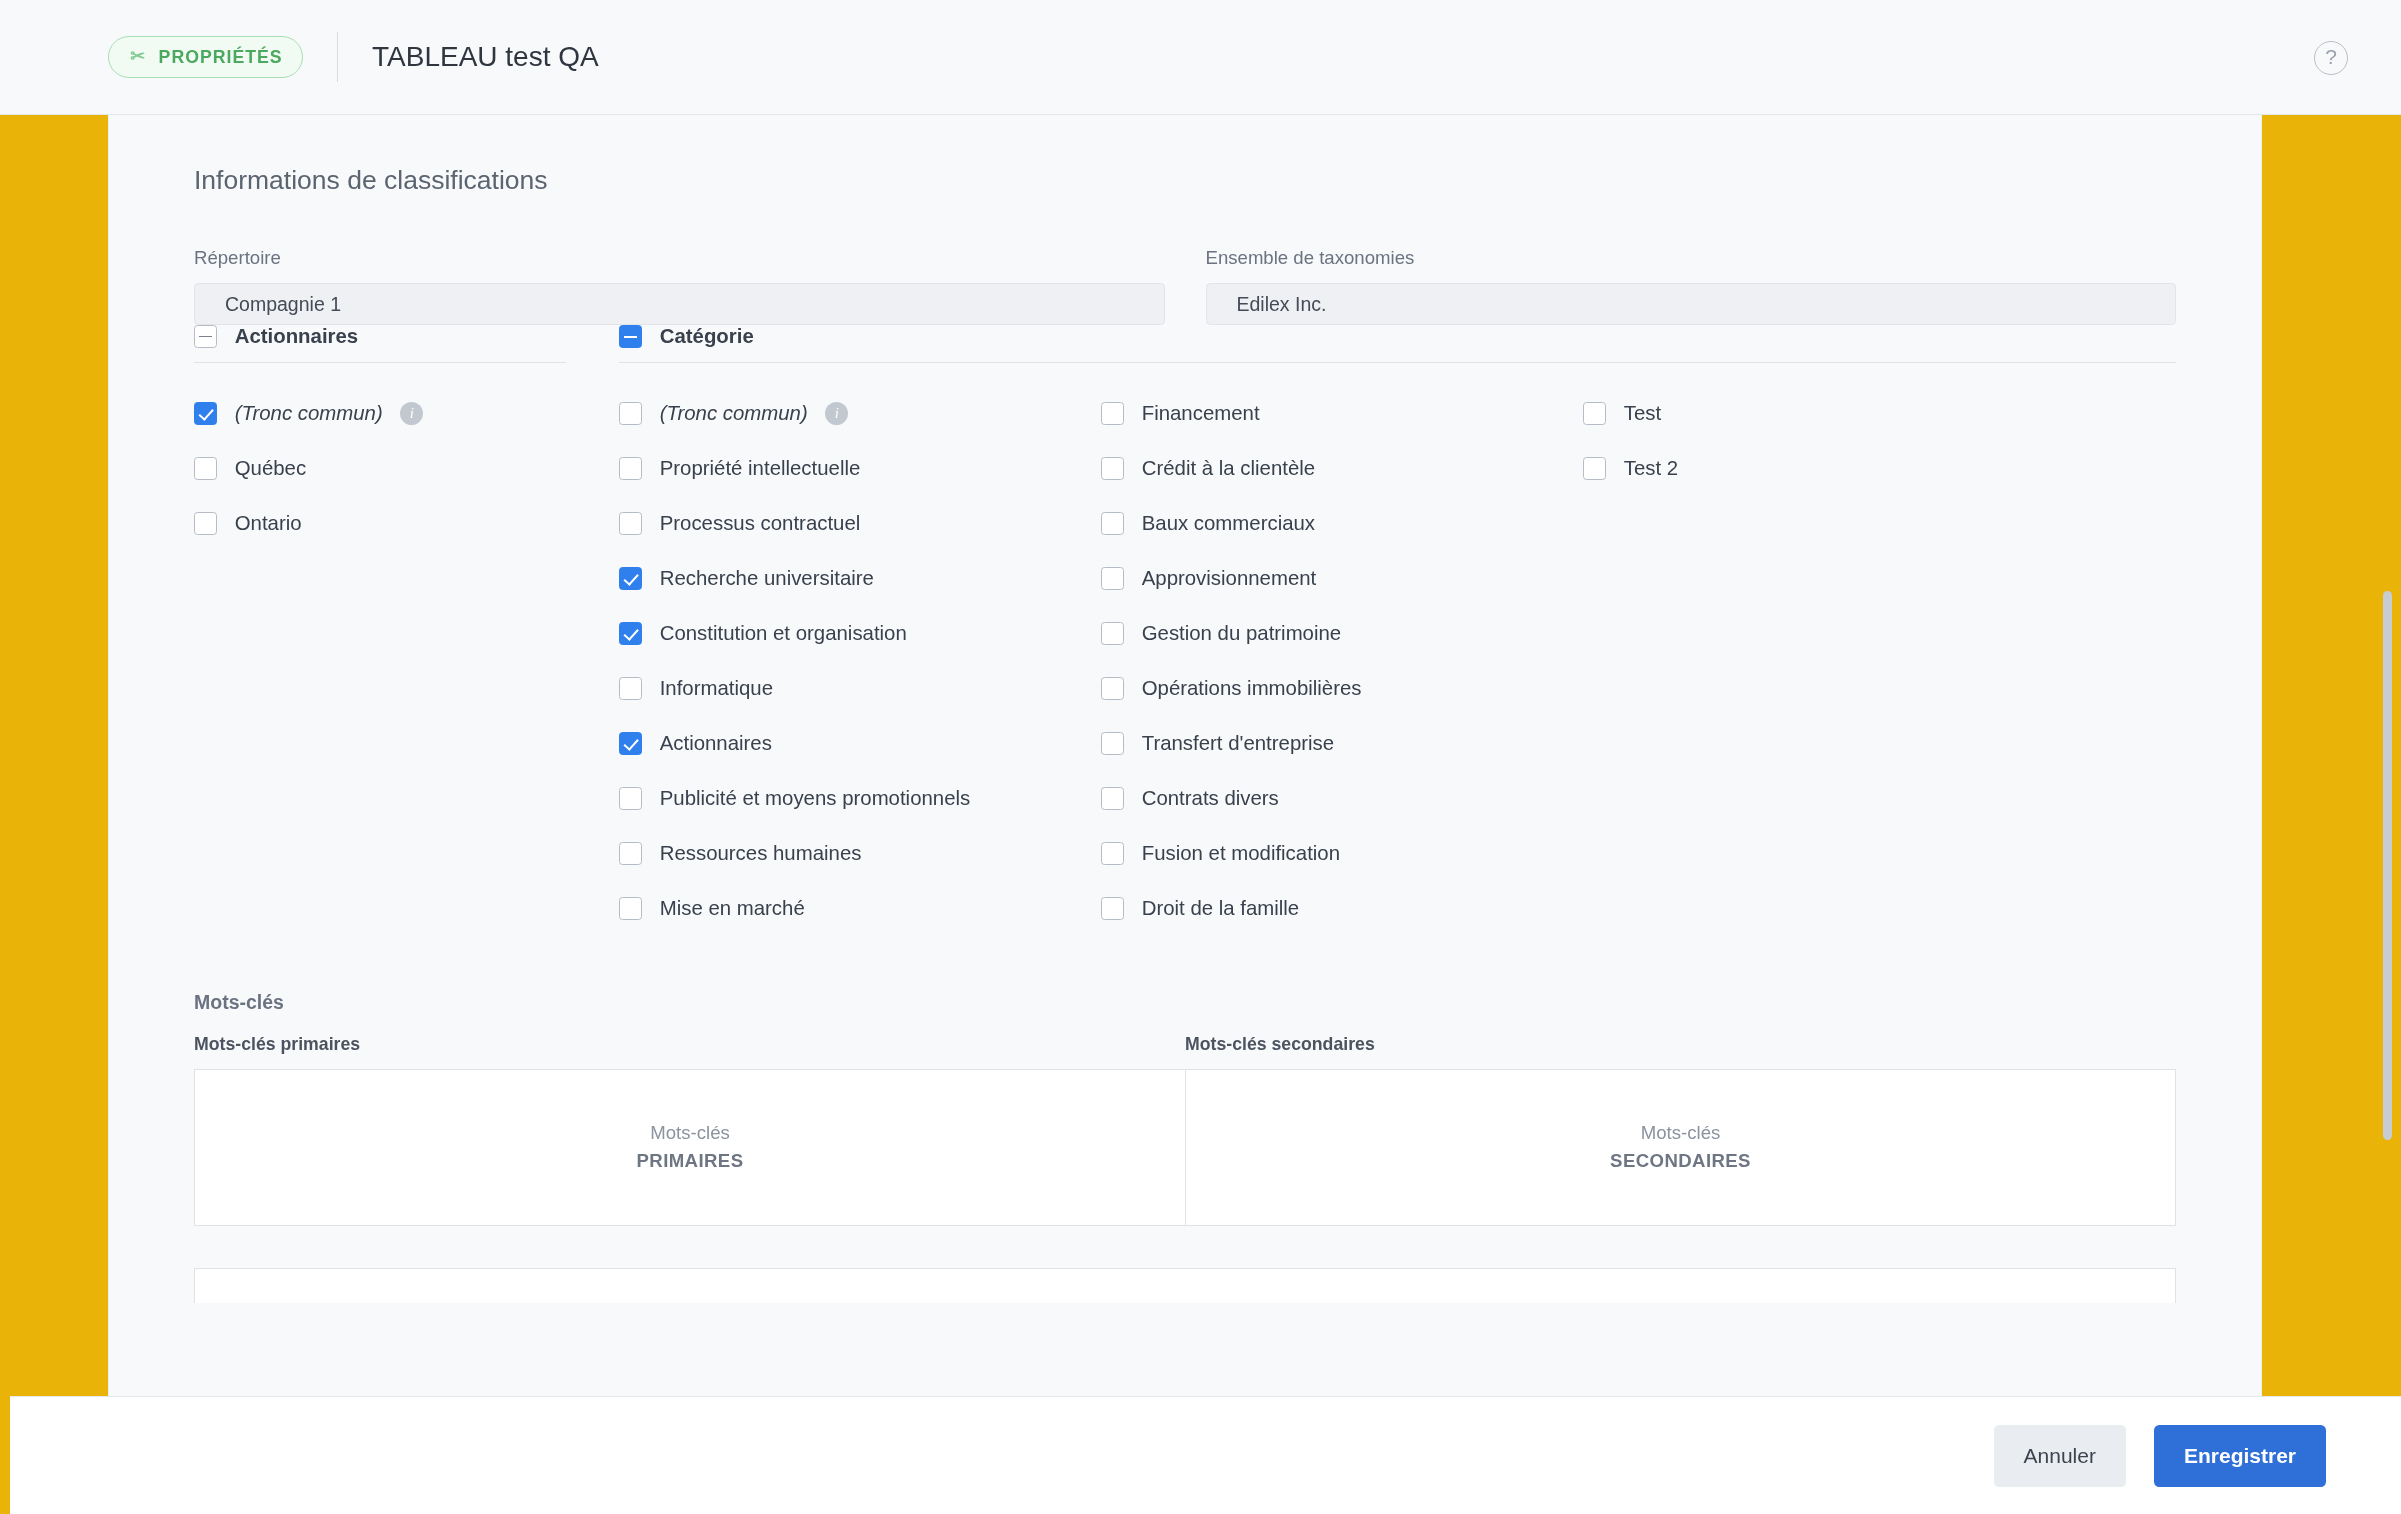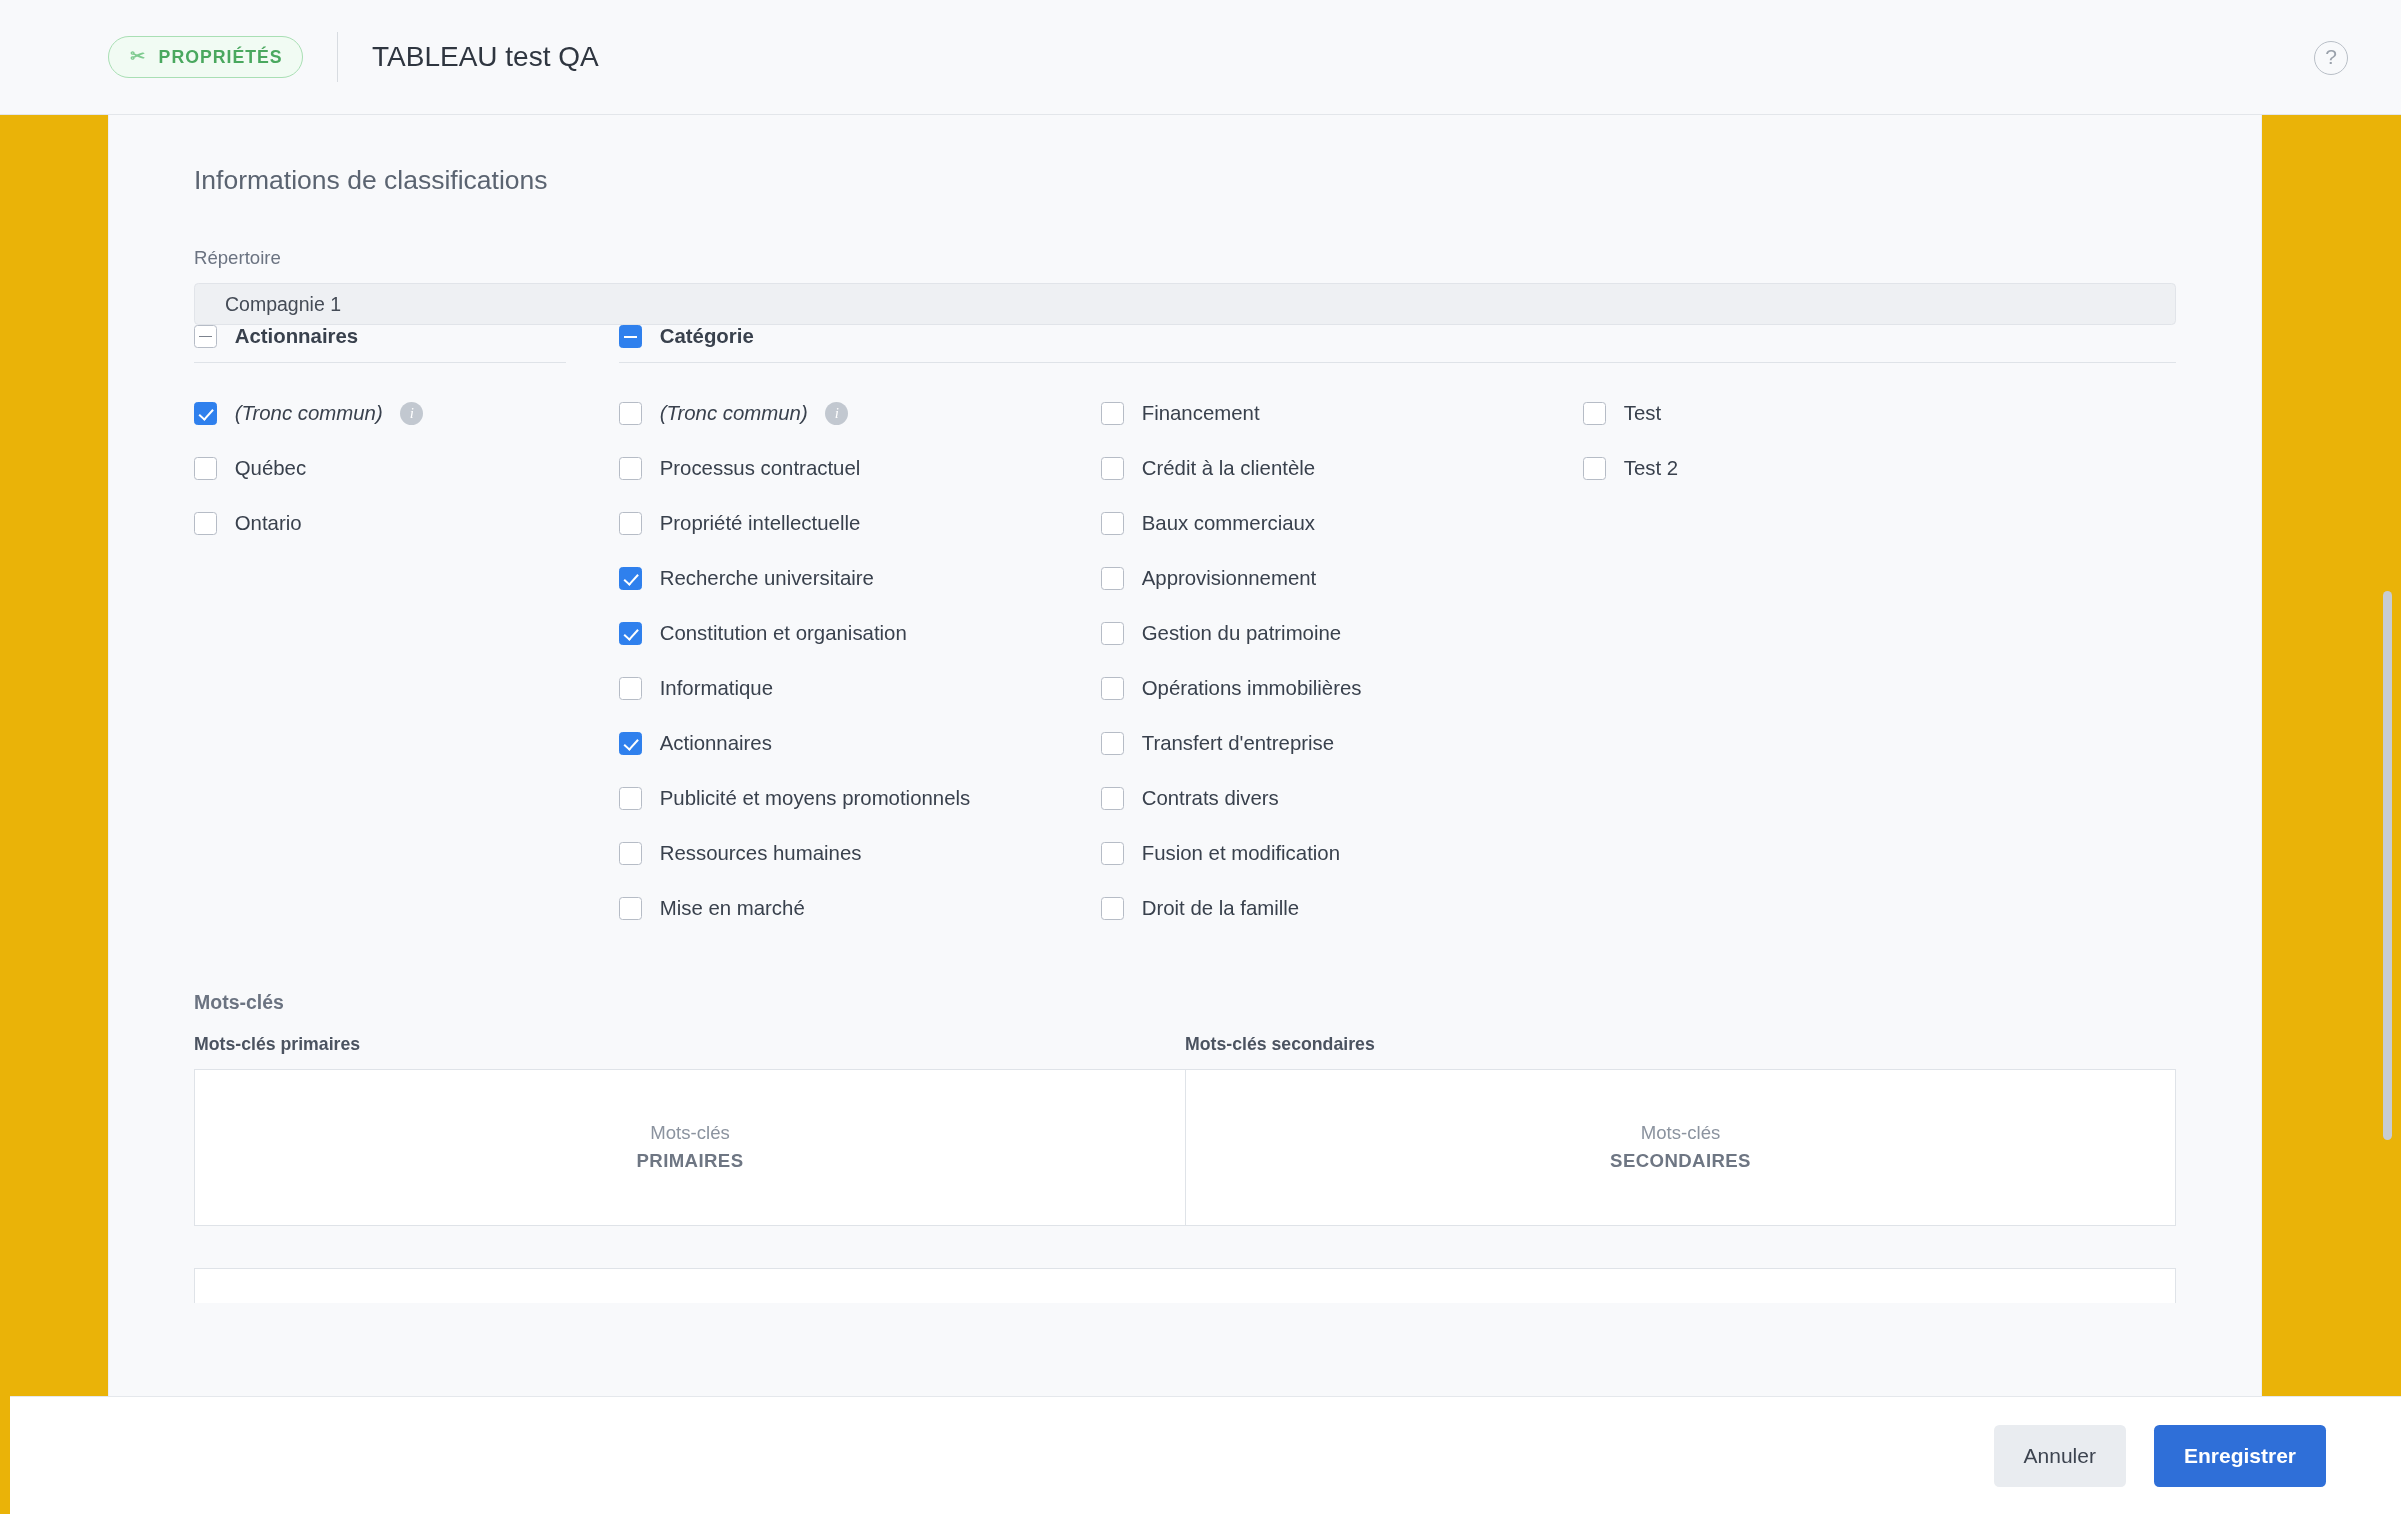--- a/index.html
+++ b/index.html
@@ -332,20 +332,24 @@
 
   <div class="content-card">
     <div class="inner">
 
       <h2 class="section-title">Informations de classifications</h2>
 
       <div class="field-row">
         <div class="field">
           <div class="field-label">Répertoire</div>
           <div class="field-input">Compagnie 1</div>
+        </div>
+        <div class="field">
+          <div class="field-label">Ensemble de taxonomies</div>
+          <div class="field-input">Edilex Inc.</div>
         </div>
       </div>
 
       <div class="cols">
 
         <div class="col-jur">
           <div class="group-head">
             <span class="cb minus"></span>
             <span class="title">Actionnaires</span>
           </div>
@@ -373,25 +377,25 @@
           </div>
           <div class="cat-grid">
             <div class="cgc" id="cat-col-1">
                 <div class="cb-row">
                   <span class="cb"></span>
                   <span class="lbl italic">(Tronc commun)</span>
                   <span class="info-dot">i</span>
                 </div>
                 <div class="cb-row">
                   <span class="cb"></span>
+                  <span class="lbl">Propriété intellectuelle</span>
+                </div>
+                <div class="cb-row">
+                  <span class="cb"></span>
                   <span class="lbl">Processus contractuel</span>
-                </div>
-                <div class="cb-row">
-                  <span class="cb"></span>
-                  <span class="lbl">Propriété intellectuelle</span>
                 </div>
                 <div class="cb-row">
                   <span class="cb checked"></span>
                   <span class="lbl">Recherche universitaire</span>
                 </div>
                 <div class="cb-row">
                   <span class="cb checked"></span>
                   <span class="lbl">Constitution et organisation</span>
                 </div>
                 <div class="cb-row">

